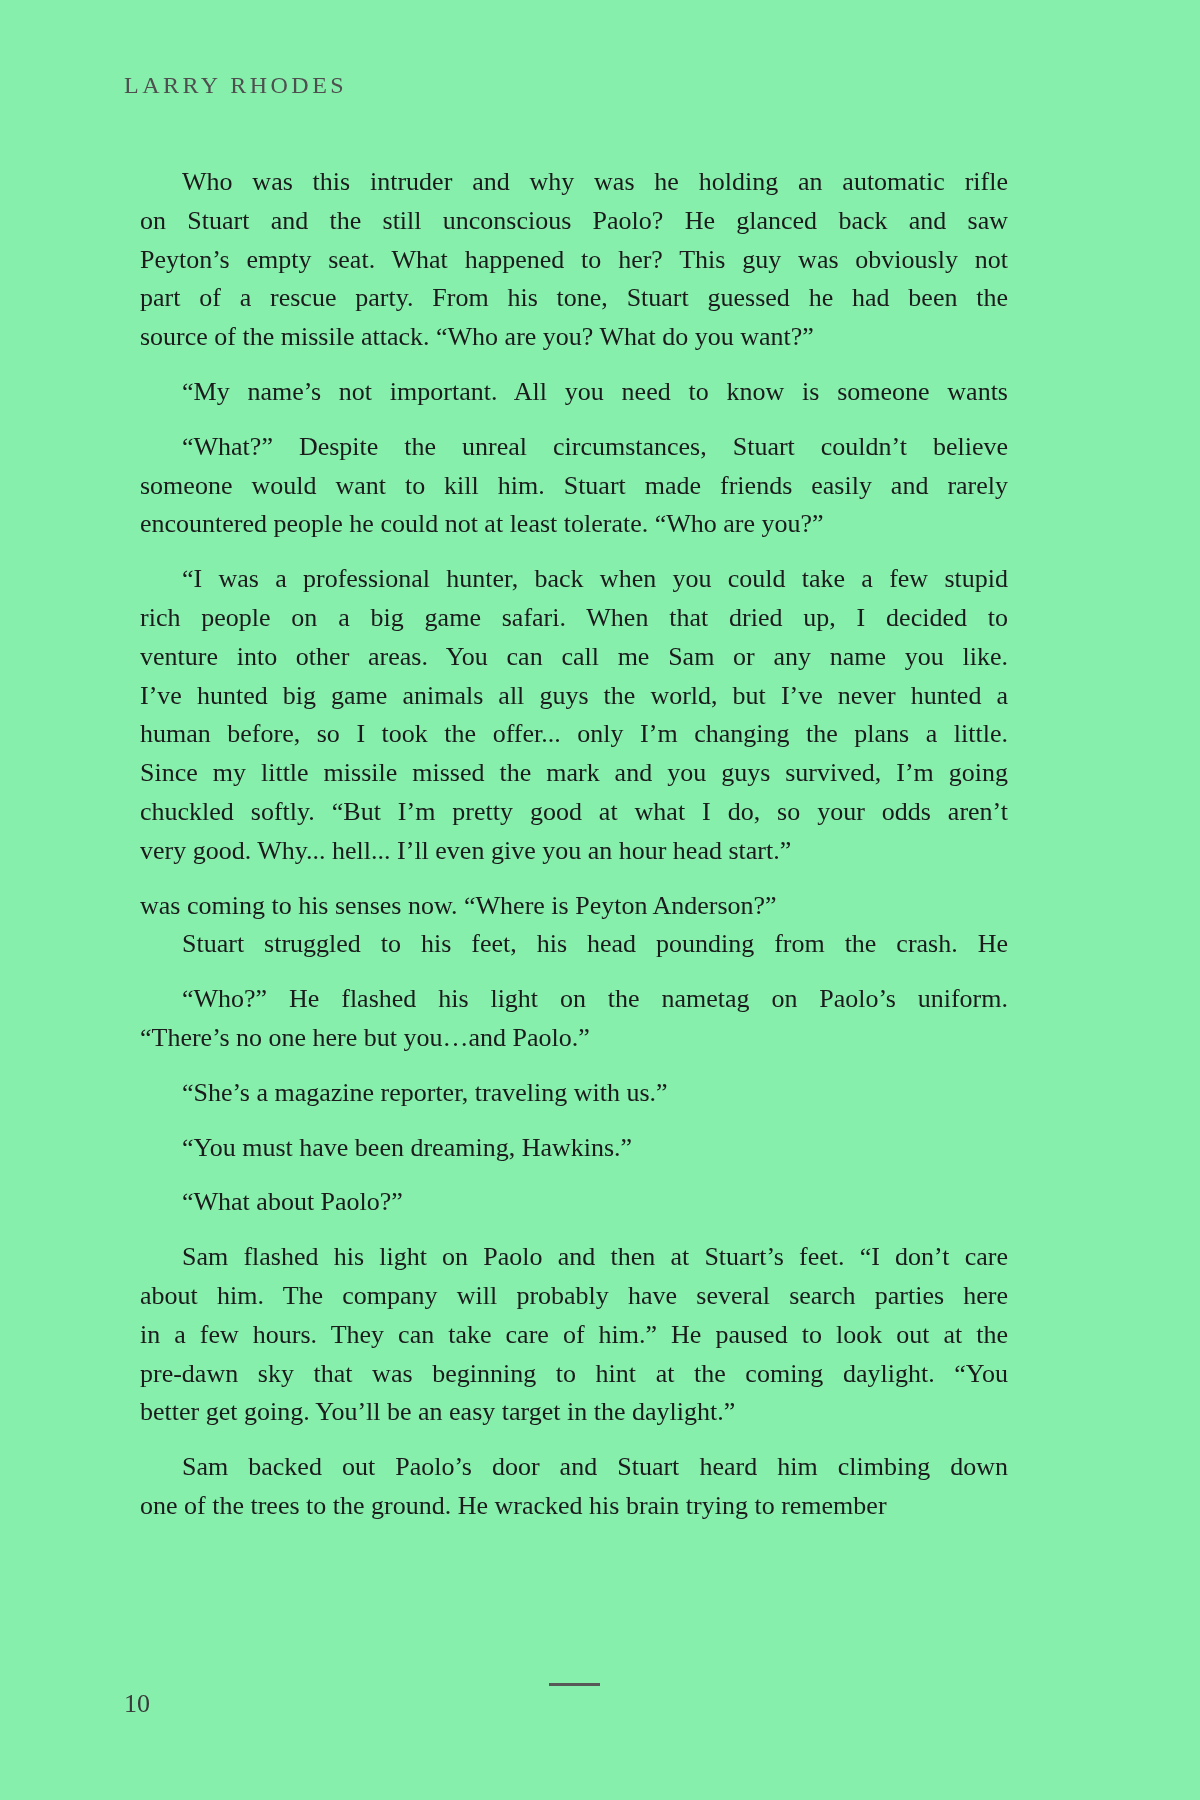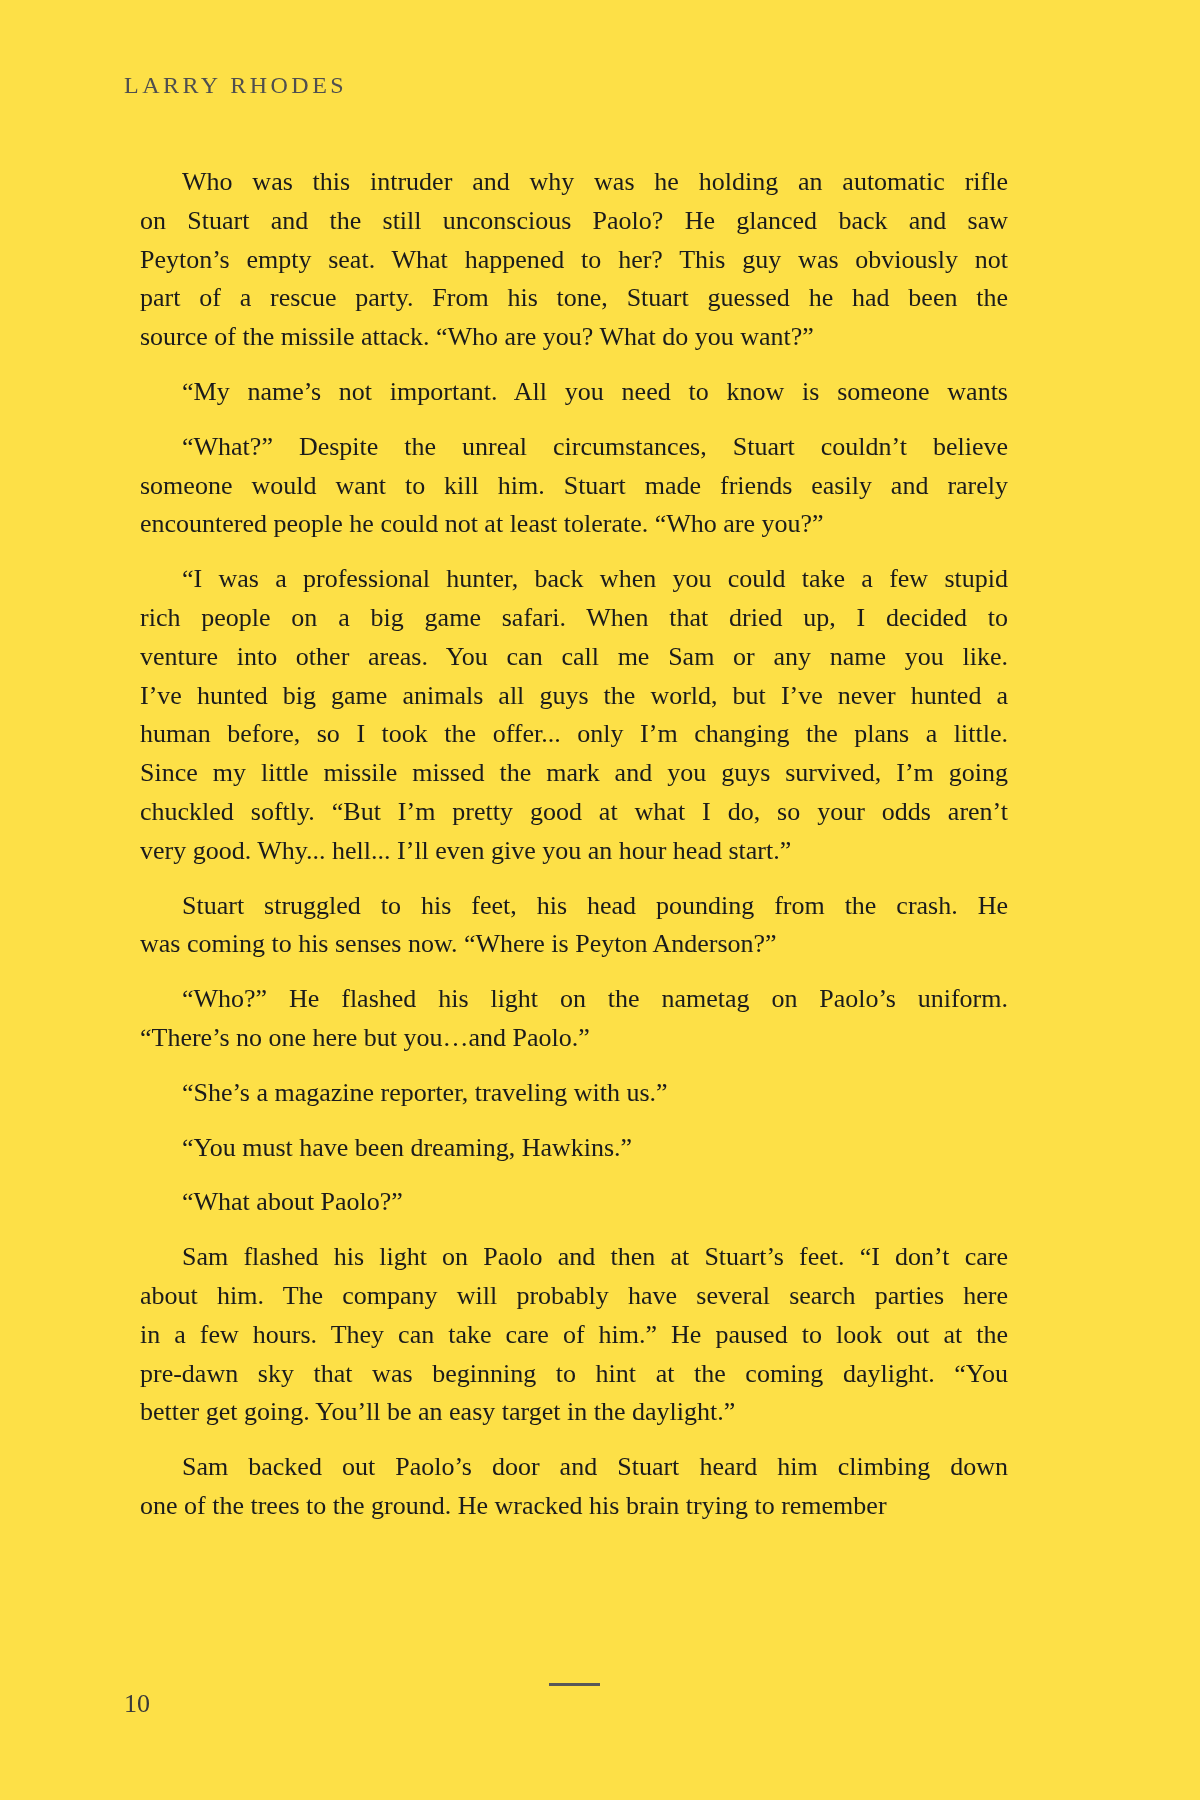--- a/index.html
+++ b/index.html
@@ -1,20 +1,20 @@
 <!DOCTYPE html>
 <html><head>
 <meta charset="utf-8">
 <style>
   html, body { margin: 0; padding: 0; background: #e8e8e8; }
   .page {
     position: relative;
     width: 1200px;
     height: 1800px;
-    background: #fde047;
+    background: #86efac;
     margin: 0 auto;
     overflow: hidden;
     font-family: "Liberation Serif", serif;
   }
   .running-head {
     position: absolute;
     left: 124px;
     top: 72px;
     font-size: 24px;
     font-weight: 400;
@@ -84,22 +84,22 @@
         <div class="line first">“I was a professional hunter, back when you could take a few stupid</div>
         <div class="line">rich people on a big game safari. When that dried up, I decided to</div>
         <div class="line">venture into other areas. You can call me Sam or any name you like.</div>
         <div class="line">I’ve hunted big game animals all guys the world, but I’ve never hunted a</div>
         <div class="line">human before, so I took the offer... only I’m changing the plans a little.</div>
         <div class="line">Since my little missile missed the mark and you guys survived, I’m going</div>
         <div class="line">chuckled softly. “But I’m pretty good at what I do, so your odds aren’t</div>
         <div class="line last">very good. Why... hell... I’ll even give you an hour head start.”</div>
       </div>
       <div class="para">
+        <div class="line last">was coming to his senses now. “Where is Peyton Anderson?”</div>
         <div class="line first">Stuart struggled to his feet, his head pounding from the crash. He</div>
-        <div class="line last">was coming to his senses now. “Where is Peyton Anderson?”</div>
       </div>
       <div class="para">
         <div class="line first">“Who?” He flashed his light on the nametag on Paolo’s uniform.</div>
         <div class="line last">“There’s no one here but you…and Paolo.”</div>
       </div>
       <div class="para">
         <div class="line first last">“She’s a magazine reporter, traveling with us.”</div>
       </div>
       <div class="para">
         <div class="line first last">“You must have been dreaming, Hawkins.”</div>

